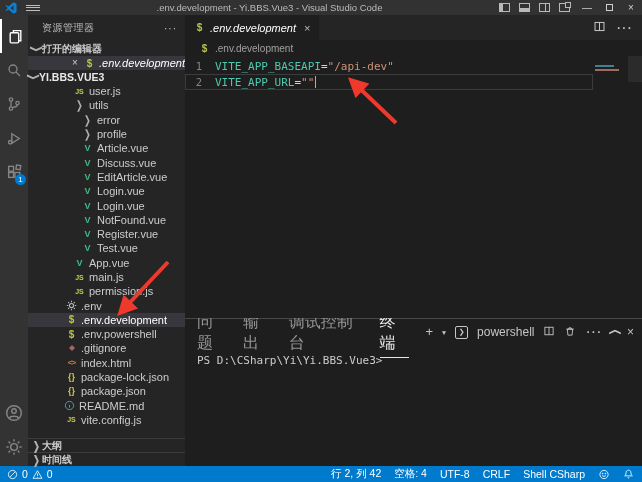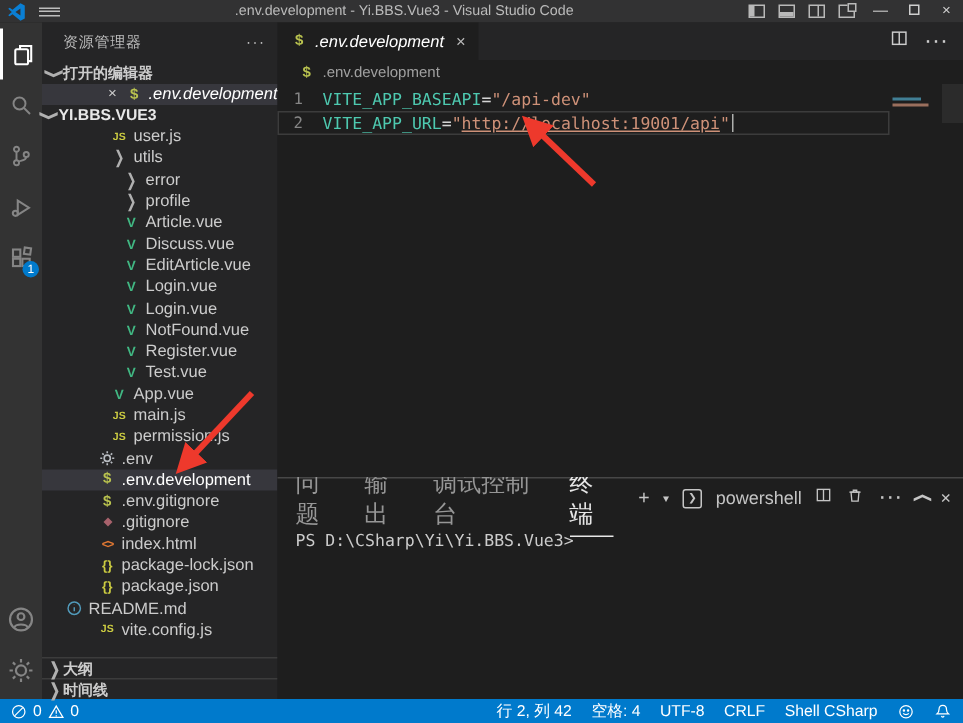--- a/index.html
+++ b/index.html
@@ -271,21 +271,21 @@
             </svg>
           </span>
           <span class="label">.env</span>
         </div>
         <div class="trow selected" style="padding-left: 38px;">
           <span class="fi fi-shell">$</span>
           <span class="label">.env.development</span>
         </div>
         <div class="trow" style="padding-left: 38px;">
           <span class="fi fi-shell">$</span>
-          <span class="label">.env.gitignore</span>
+          <span class="label">.env.powershell</span>
         </div>
         <div class="trow" style="padding-left: 38px;">
           <span class="fi">
             <svg width="10" height="10" viewBox="0 0 16 16">
               <rect x="4.6" y="4.6" width="6.8" height="6.8" transform="rotate(45 8 8)" fill="#a8626c"></rect>
             </svg>
           </span>
           <span class="label">.gitignore</span>
         </div>
         <div class="trow" style="padding-left: 38px;">
@@ -293,21 +293,21 @@
           <span class="label">index.html</span>
         </div>
         <div class="trow" style="padding-left: 38px;">
           <span class="fi fi-json">{}</span>
           <span class="label">package-lock.json</span>
         </div>
         <div class="trow" style="padding-left: 38px;">
           <span class="fi fi-json">{}</span>
           <span class="label">package.json</span>
         </div>
-        <div class="trow" style="padding-left: 16px;">
+        <div class="trow" style="padding-left: 36px;">
           <span class="fi">
             <svg width="11" height="11" viewBox="0 0 16 16" stroke="#519aba" fill="none" stroke-width="1.4">
               <circle cx="8" cy="8" r="6"></circle>
               <path d="M8 7v4M8 4.6v.2"></path>
             </svg>
           </span>
           <span class="label">README.md</span>
         </div>
         <div class="trow" style="padding-left: 38px;">
           <span class="fi fi-js">JS</span>
@@ -351,21 +351,20 @@
           <span class="lnum">1</span>
           <span class="tok-key">VITE_APP_BASEAPI</span>
             <span class="tok-op">=</span>
             <span class="tok-str">"/api-dev"</span>
         </div>
         <div class="cline current">
           <span class="lnum">2</span>
           <span class="tok-key">VITE_APP_URL</span>
             <span class="tok-op">=</span>
             <span class="tok-str">"</span>
-            <span class="tok-link">http://localhost:19001/api</span>
             <span class="tok-str">"</span>
             <span class="caret"></span>
         </div>
       </div>
       <div class="minimap">
         <span class="mm-mark1"></span>
           <span class="mm-mark2"></span>
       </div>
       <div class="scroll-shade"></div>
     </div>

